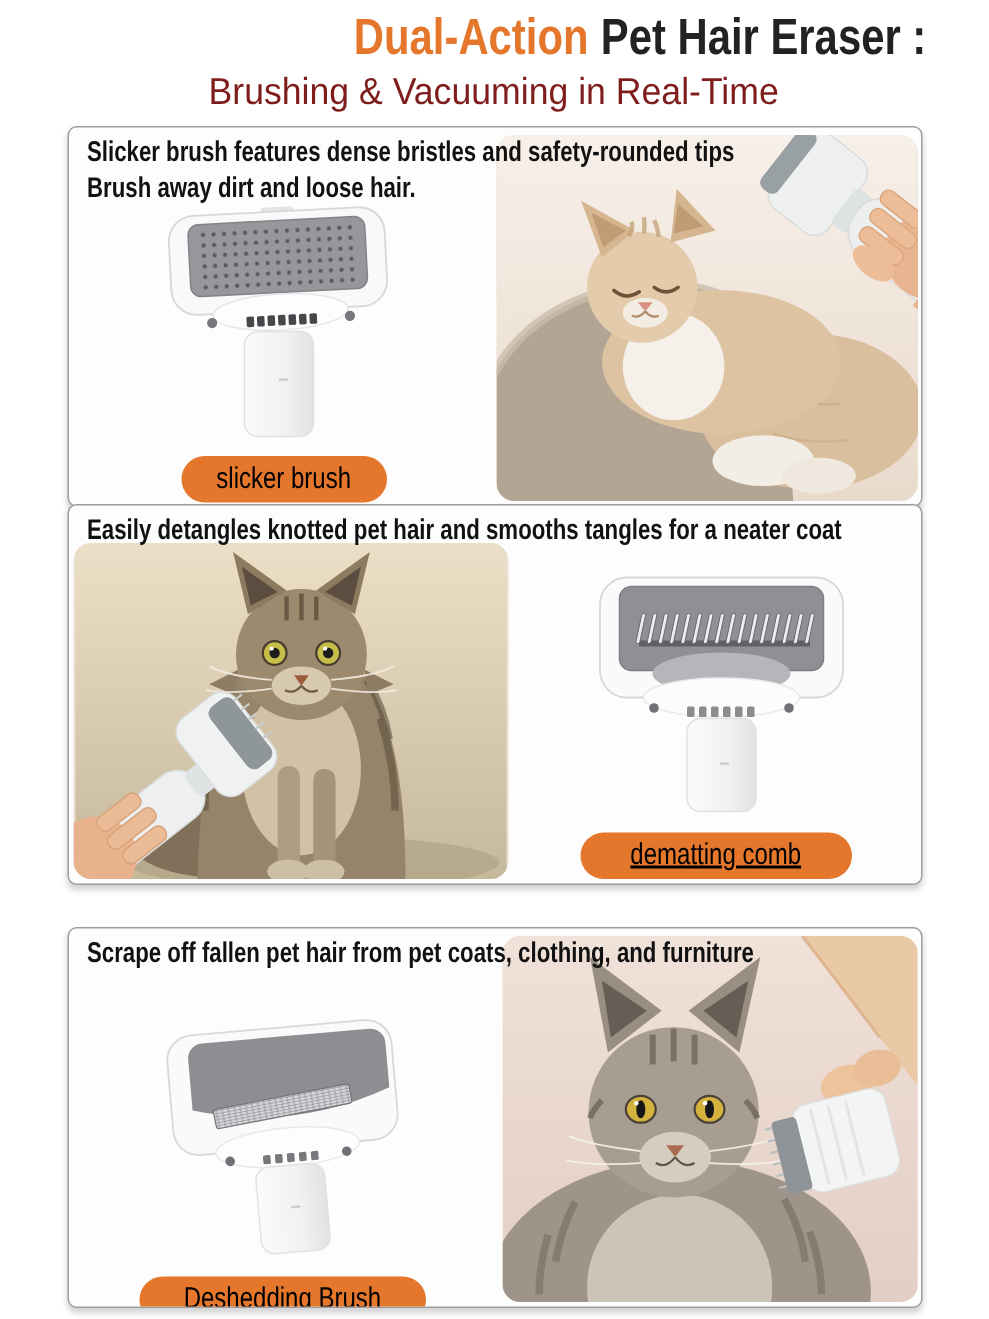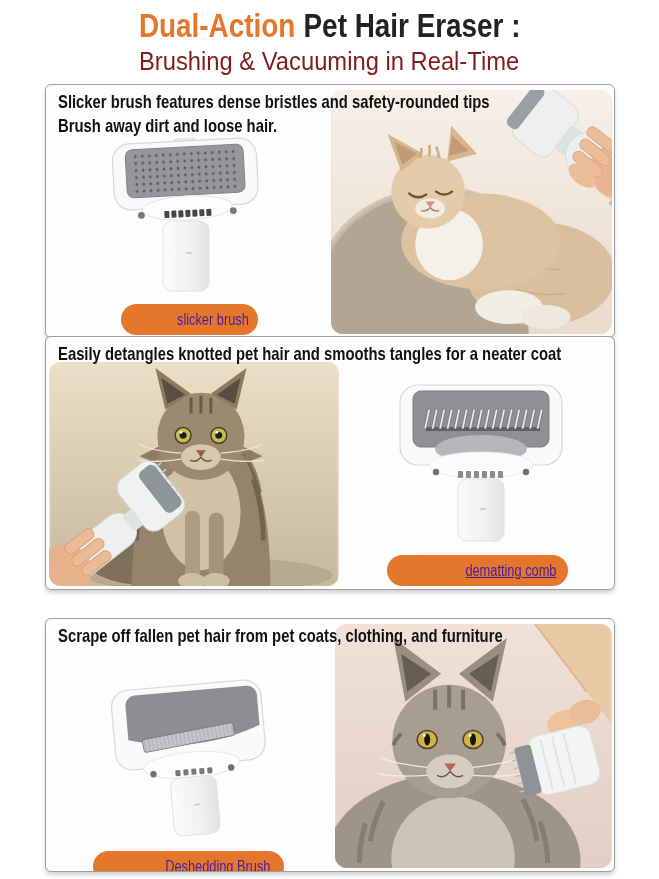--- a/index.html
+++ b/index.html
@@ -2,21 +2,21 @@
 <html><head>
 <meta charset="utf-8">
 <style>
   html,body{margin:0;padding:0;}
   body{
     width:659px;height:879px;position:relative;background:#ffffff;
     font-family:"Liberation Sans",sans-serif;overflow:hidden;
   }
   
   .header{position:absolute;top:5px;left:0;width:659px;text-align:center;}
-  .title-line{display:flex;justify-content:center;white-space:nowrap;
+  .title-line{display:flex;justify-content:flex-end;white-space:nowrap;
     font-size:34px;font-weight:bold;color:#222222;line-height:40px;}
   .title-inner{display:inline-block;transform:scaleX(0.82);}
   .title-hl{color:#E4772C;}
   .title-rest{margin-left:10px;}
   .subtitle{margin-top:1px;font-size:25px;color:#7f1d1d;line-height:30px;}
   .subtitle span{display:inline-block;transform:scaleX(0.95);white-space:nowrap;}
   
   .card{position:absolute;left:45px;width:568px;height:252px;background:#fdfdfd;
     border:1.5px solid #9e9e9e;border-radius:6px;overflow:hidden;
     box-shadow:0 3px 4px rgba(0,0,0,0.18);}
@@ -27,21 +27,21 @@
   .photo{position:absolute;border-radius:12px;overflow:hidden;z-index:1;background:#ece0d5;}
   .photo svg{display:block}
   .photo1{left:285px;top:5px;width:281px;height:244px;}
   .photo2{left:3px;top:25px;width:290px;height:224px;}
   .photo3{left:289px;top:5px;width:277px;height:244px;}
   .product{position:absolute;z-index:2;}
   .product1{left:60px;top:52px;width:160px;height:158px;}
   .product2{left:350px;top:46px;width:170px;height:160px;}
   .product3{left:56px;top:54px;width:175px;height:165px;}
   .badge{position:absolute;z-index:4;height:31px;background:#E4772C;border-radius:17px;
-    color:#4c1d95;font-size:16px;display:flex;align-items:center;justify-content:flex-end;}
+    color:#000000;font-size:20px;display:flex;align-items:center;justify-content:center;}
   .badge span{display:inline-block;transform:scaleX(0.8);white-space:nowrap;}
   .badge1{left:75px;top:219px;width:137px;}
   .badge2{left:341px;top:218px;width:181px;text-decoration:underline;}
   .badge3{left:47px;top:216px;width:191px;margin-top:16px;}
 </style>
 </head>
 <body>
 
 <div class="header">
   <div class="title-line">

